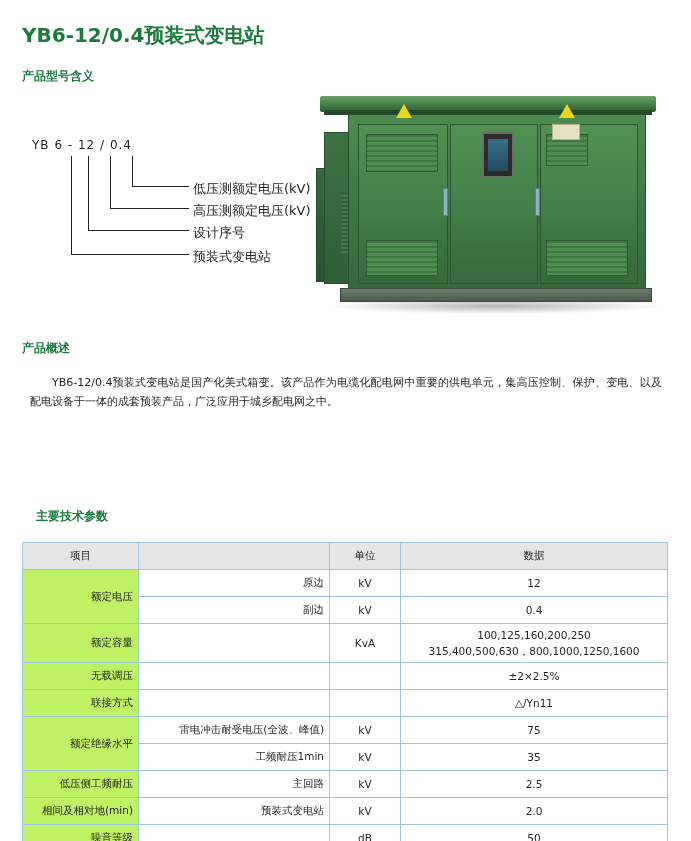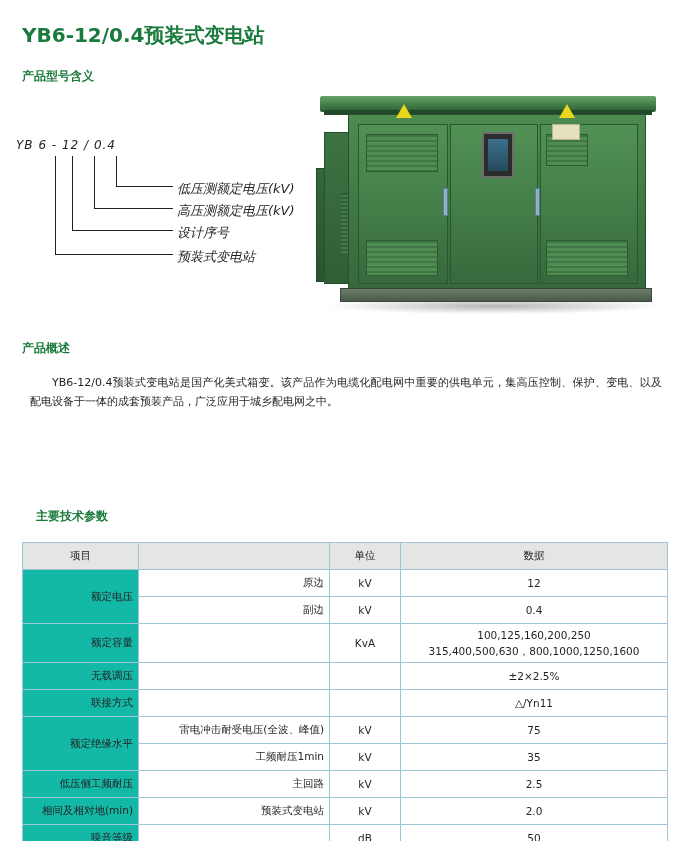--- a/index.html
+++ b/index.html
@@ -48,27 +48,26 @@
   }
   .sec-params {
     position: absolute;
     left: 36px;
     top: 508px;
   }
 
   
   .model-diagram {
     position: absolute;
-    left: 16px;
+    left: 32px;
     top: 138px;
     width: 290px;
     height: 140px;
     font-size: 10.5px;
     color: #231f20;
-    font-style: italic;
   }
   .model-code {
     position: absolute;
     left: 0px;
     top: 0px;
     font-size: 12px;
     letter-spacing: 1px;
     white-space: nowrap;
   }
   .leader {
@@ -260,21 +259,21 @@
     border: 1px solid #9dc6d8;
     padding: 3px 5px;
     height: 20px;
     color: #231f20;
   }
   .th {
     background: #e5e5e5;
     font-weight: normal;
   }
   .lbl-cell {
-    background: #14b8a6;
+    background: #bef264;
   }
   .c-center { text-align: center; }
   .c-left { text-align: right; }
   .two-line { line-height: 16px; }
 </style>
 </head>
 <body>
 
 <div class="page">
 

